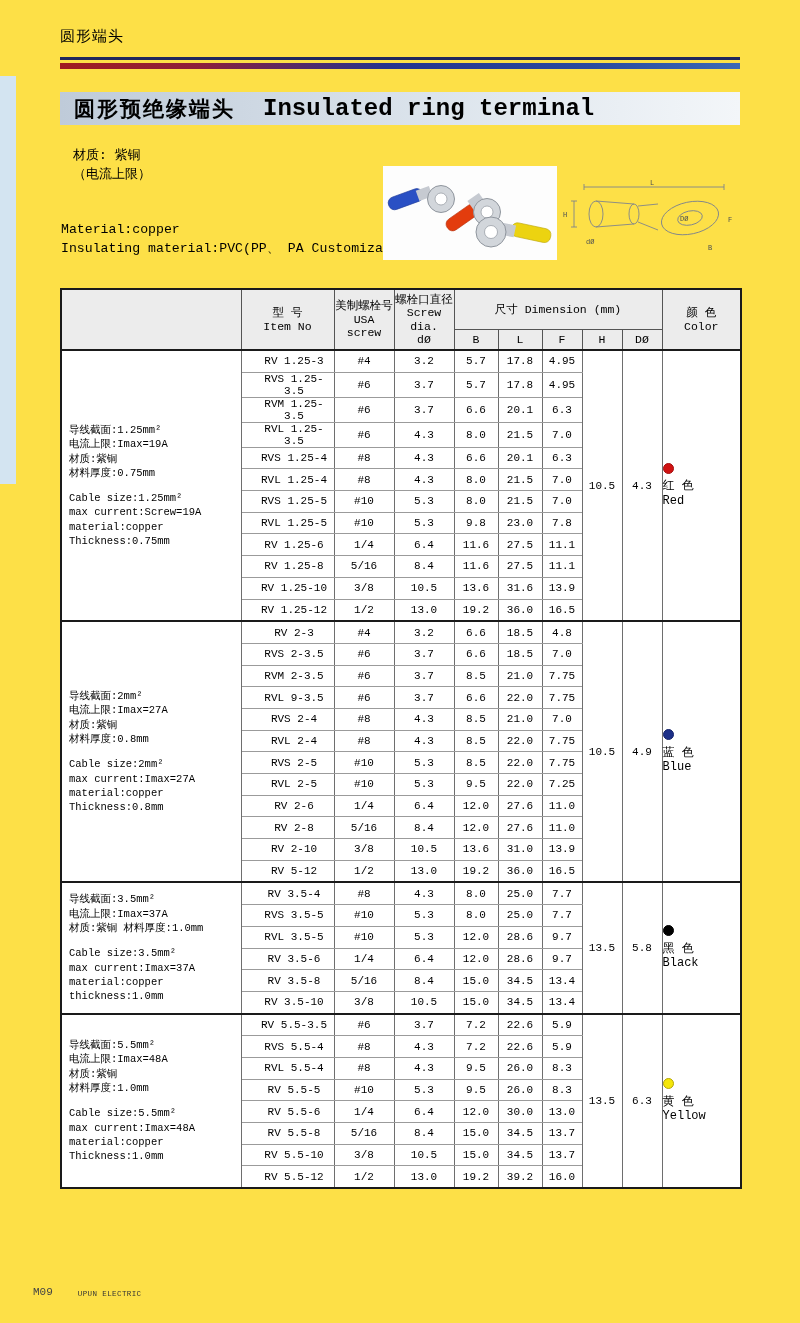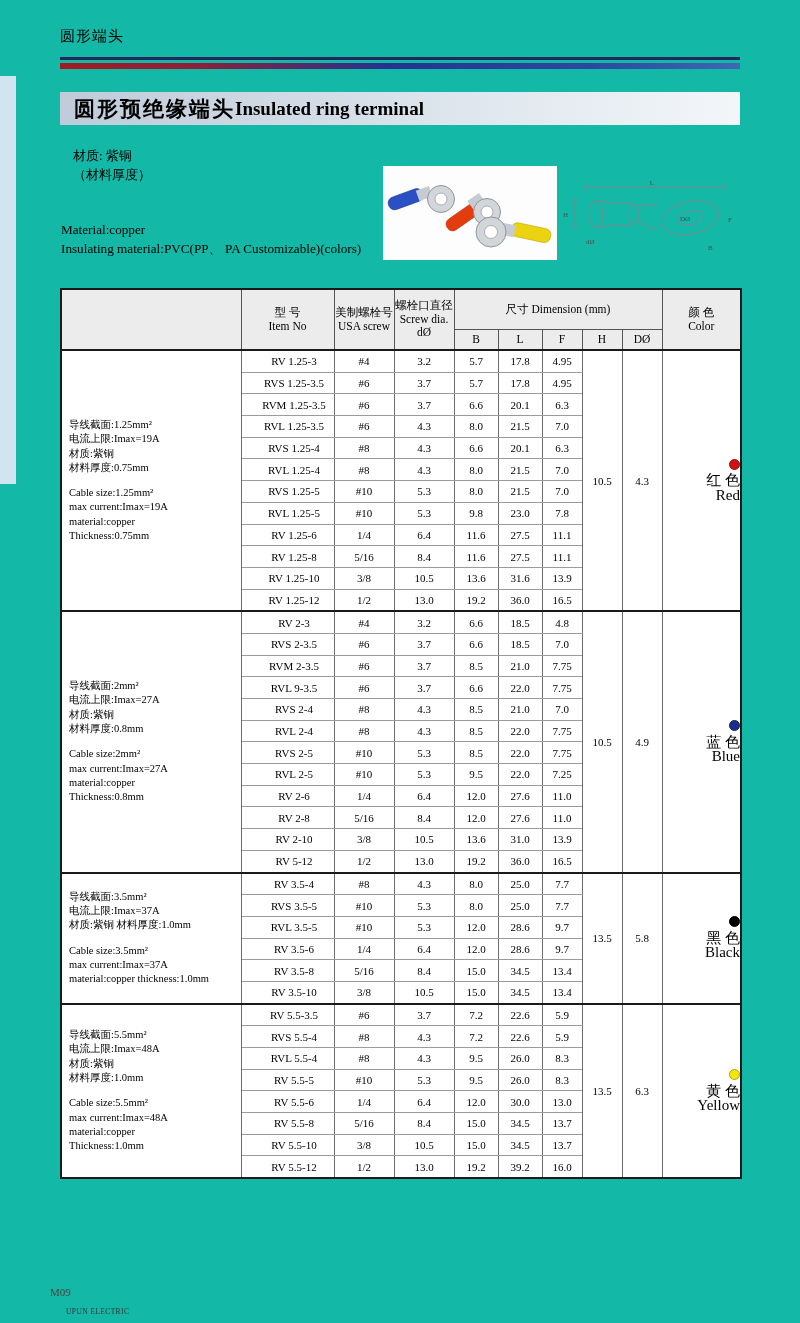--- a/index.html
+++ b/index.html
@@ -1,31 +1,31 @@
 <!DOCTYPE html>
 <html><head>
 <meta charset="utf-8">
 <style>
   html,body { margin:0; padding:0; background:#ffffff; }
   .page {
     position:relative; width:800px; height:1323px; overflow:hidden;
-    background:#14b8a6; color:#000;
-    font-family:Liberation Serif, serif;
+    background:#fde047; color:#000;
+    font-family:Liberation Mono, monospace;
   }
   .page-title { position:absolute; left:60px; top:27px; font-size:15px; font-weight:500; letter-spacing:1px; }
   .rule-dark { position:absolute; left:60px; top:57px; width:680px; height:3px; background:#20285c; }
   .rule-grad { position:absolute; left:60px; top:63px; width:680px; height:6px;
     background:linear-gradient(90deg,#a01c20 0%,#8e1f3a 20%,#25338d 48%,#2a4a9e 78%,#3c69b5 100%); }
   .left-strip { position:absolute; left:0; top:76px; width:16px; height:408px; background:#d3e4f1; }
 
   .banner { position:absolute; left:60px; top:92px; width:680px; height:33px;
     background:linear-gradient(90deg,#bfcbd9 0%,#dce4ec 55%,#f3f6f9 100%);
     display:flex; align-items:center; }
   .banner-zh { font-size:21px; font-weight:bold; margin-left:14px; letter-spacing:2px; }
-  .banner-en { font-size:19px; font-weight:bold; }
+  .banner-en { font-size:24px; font-weight:bold; margin-left:28px; }
 
   .materials-zh { position:absolute; left:73px; top:147px; font-size:13px; line-height:18.5px; }
   .materials-zh div:nth-child(3) { padding-left:74px; }
   .materials-en { position:absolute; left:61px; top:220px; font-size:13.2px; line-height:19px; }
 
   .photo { position:absolute; left:383px; top:166px; width:174px; height:94px; }
   .diagram { position:absolute; left:562px; top:178px; width:178px; height:78px; }
 
   .table-wrap { position:absolute; left:60px; top:288px; width:680px; }
   table { border-collapse:collapse; table-layout:fixed; width:680px; border:2px solid #1a1a1a; }
@@ -34,45 +34,45 @@
   thead tr:first-child { height:40px; }
   thead tr:last-child { height:21px; }
   .th-line { line-height:13.5px; }
   tbody td { height:20.7px; font-size:11px; vertical-align:middle;
     border-top-color:#9b9b9b; border-bottom-color:#9b9b9b; background:#fff; }
   tr.group-start td { border-top:2px solid #1a1a1a; }
   .item-cell { text-align:center; padding-left:13px; }
   .num-cell { text-align:center; }
   .desc-cell { font-size:10.5px; line-height:14.3px; padding:4px 4px 4px 7px; vertical-align:middle;margin-left:12px; }
   .desc-gap { height:11px; }
-  .color-cell { text-align:right; font-size:15px; line-height:14.5px; }
+  .color-cell { text-align:left; font-size:12px; line-height:14.5px; }
   .color-dot { display:inline-block; width:9px; height:9px; border-radius:50%; border:1px solid; margin-bottom:1px; }
 
-  .footer { position:absolute; left:50px; top:1286px; display:flex; align-items:flex-start; gap:9px;flex-direction:column; }
+  .footer { position:absolute; left:33px; top:1286px; display:flex; align-items:flex-end; gap:9px; }
   .footer-code { font-size:11px; color:#444; }
   .footer-company { font-size:7.5px; letter-spacing:0.4px; color:#333;margin-left:16px; }
 </style>
 </head>
 <body>
 
 <div class="page">
 
   <div class="page-title">圆形端头</div>
   <div class="rule-dark"></div>
   <div class="rule-grad"></div>
   <div class="left-strip"></div>
 
   <div class="banner">
     <span class="banner-zh">圆形预绝缘端头</span>
     <span class="banner-en">Insulated ring terminal</span>
   </div>
 
   <div class="materials-zh">
       <div>材质: 紫铜</div>
-      <div>（材料厚度）</div>
+      <div>（电流上限）</div>
     </div>
   <div class="materials-en">
       <div>Material:copper</div>
       <div>Insulating material:PVC(PP、 PA Customizable)(colors)</div>
     </div>
 
   <div class="photo">
     <svg viewBox="0 0 174 94" width="174" height="94">
       <rect x="0" y="0" width="174" height="94" fill="#fdfdfd"></rect>
 
@@ -176,21 +176,21 @@
       </thead>
       <tbody>
           <tr class="group-start">
             <td class="desc-cell" rowspan="12">
               <div>导线截面:1.25mm²</div>
               <div>电流上限:Imax=19A</div>
               <div>材质:紫铜</div>
               <div>材料厚度:0.75mm</div>
               <div class="desc-gap"></div>
               <div>Cable size:1.25mm²</div>
-              <div>max current:Imax=19A</div>
+              <div>max current:Screw=19A</div>
               <div>material:copper</div>
               <div>Thickness:0.75mm</div>
             </td>
             <td class="item-cell">RV 1.25-3</td>
             <td class="num-cell">#4</td>
             <td class="num-cell">3.2</td>
             <td class="num-cell">5.7</td>
             <td class="num-cell">17.8</td>
             <td class="num-cell">4.95</td>
             <td rowspan="12" class="num-cell">10.5</td>

